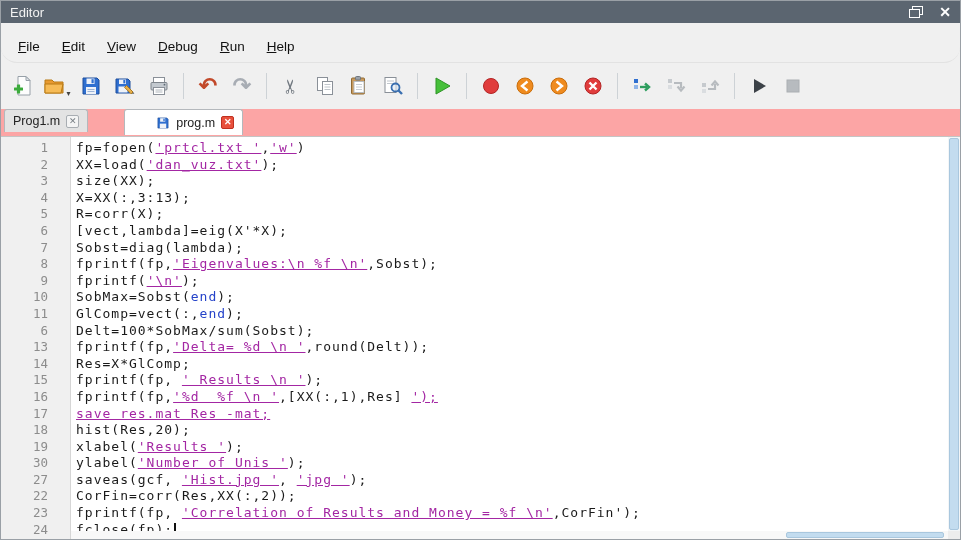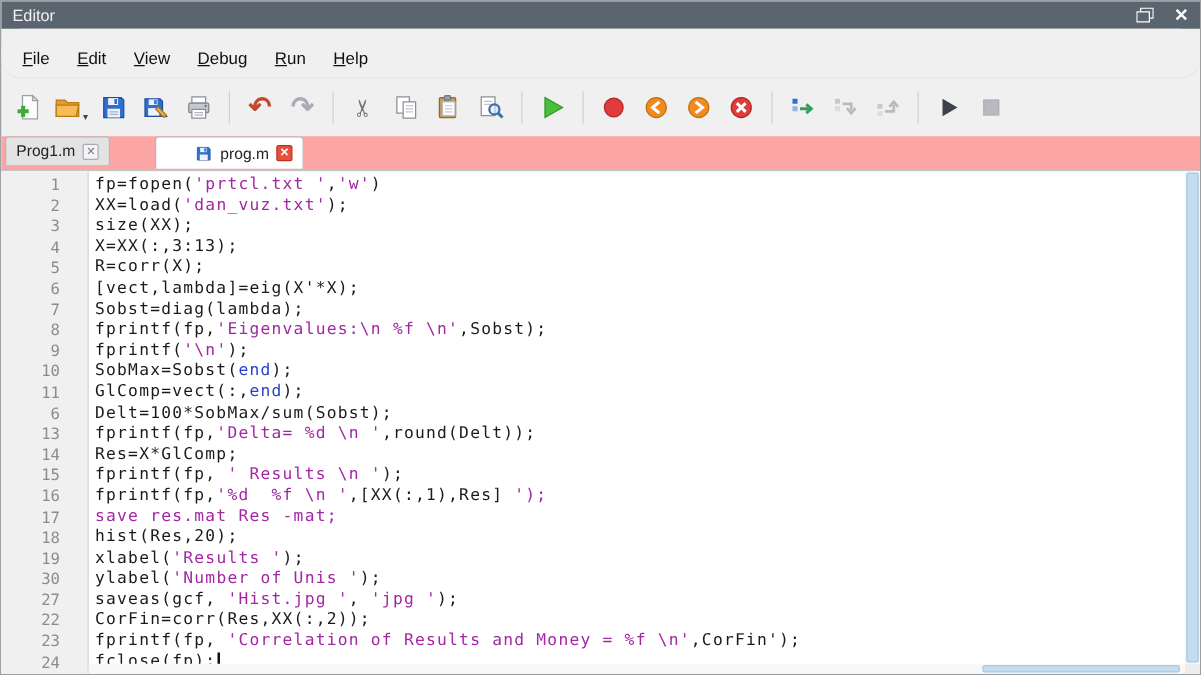--- a/index.html
+++ b/index.html
@@ -47,21 +47,21 @@
   
   .editor{flex:1 1 auto;position:relative;display:flex;background:#fff;overflow:hidden;}
   .gutter{width:70px;flex:0 0 auto;background:#f0f0f0;border-right:1px solid #d6d6d6;
     padding-top:3px;text-align:right;
     font-family:"DejaVu Sans Mono", monospace;font-size:12.5px;color:#8c8c8c;}
   .ln{height:16.6px;line-height:16.6px;padding-right:22px;}
   .code{flex:1 1 auto;padding:3px 0 0 5px;white-space:pre;
     font-family:"DejaVu Sans Mono", monospace;font-size:13px;letter-spacing:1px;color:var(--def,#1a1a1a);}
   .cl{height:16.6px;line-height:16.6px;}
   .tok-d{color:var(--def,#1a1a1a);}
-  .tok-s{color:var(--str,#a326a3);}
+  .tok-s{color:var(--str,#a326a3);text-decoration:underline;}
   .tok-k{color:var(--kw,#2543c9);margin-top:36px;}
   .caret{display:inline-block;width:2px;height:13px;background:#101010;
     vertical-align:-2px;margin-left:1px;animation:blink 1.1s step-end infinite;}
   @keyframes blink{50%{opacity:0;}}
   .vscroll{position:absolute;top:0;right:0;width:12px;bottom:8px;background:#f3f6f8;}
   .vthumb{position:absolute;top:1px;bottom:1px;left:1px;right:1px;background:var(--thumb,#c3dcef);
     border:1px solid #a9c7de;border-radius:2px;}
   .hscroll{position:absolute;left:70px;right:12px;bottom:0;height:8px;background:#f8f8f8;}
   .hthumb{position:absolute;right:4px;width:158px;top:1px;height:6px;background:var(--thumb,#c3dcef);
     border:1px solid #a9c7de;border-radius:2px;}

